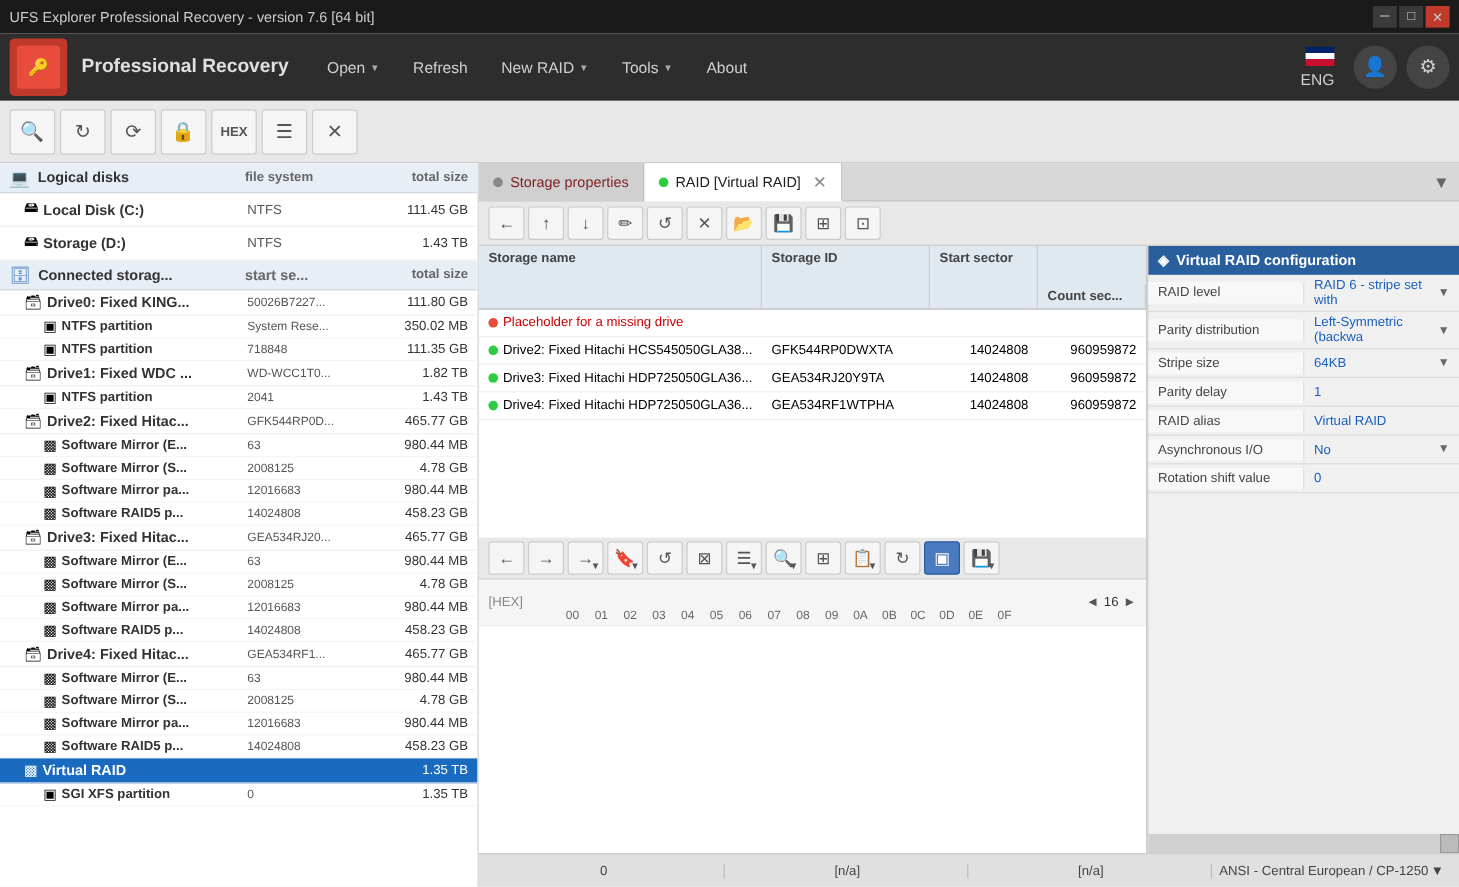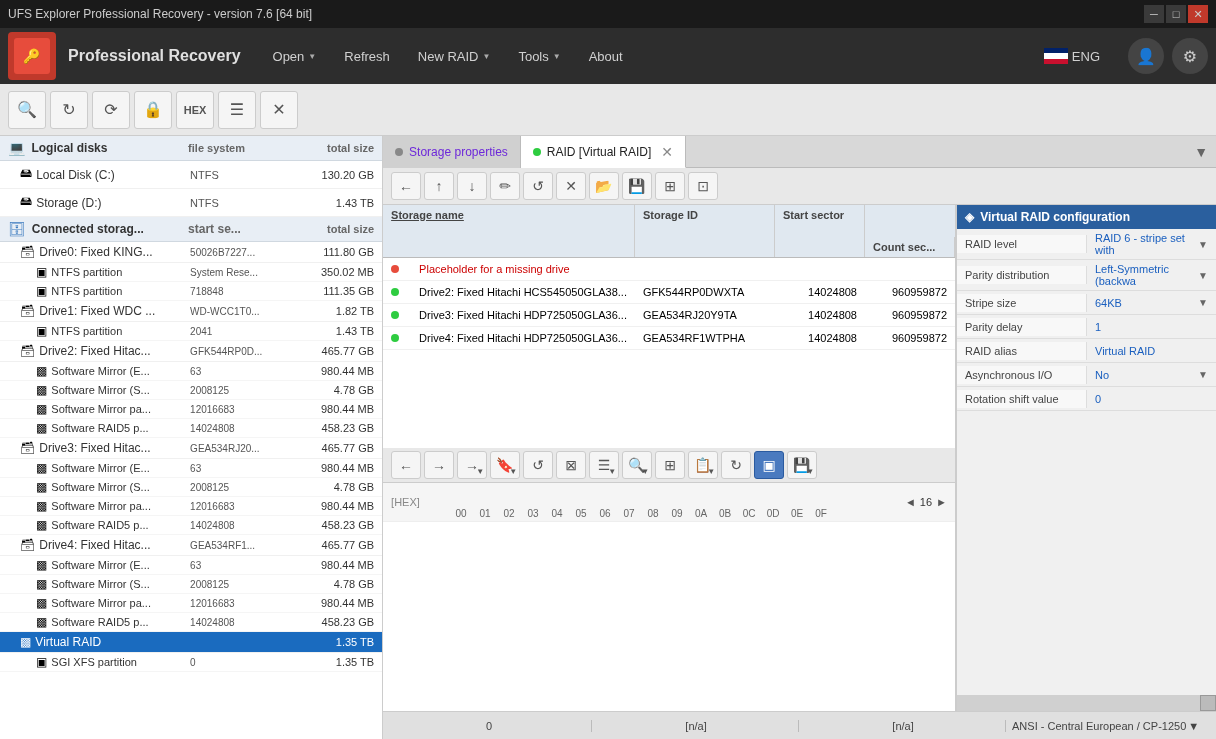--- a/index.html
+++ b/index.html
@@ -42,21 +42,21 @@
       border-radius: 3px; display: flex; align-items: center; justify-content: center;
       color: white; font-weight: bold; font-size: 14px;
     }
     .app-title { color: #e0e0e0; font-size: 16px; font-weight: bold; margin-right: 16px; }
     .menu-item {
       color: #d0d0d0; padding: 8px 12px; cursor: pointer; border-radius: 3px;
       display: flex; align-items: center; gap: 4px; font-size: 13px;
     }
     .menu-item .arrow { font-size: 8px; color: #aaa; }
     .menu-spacer { flex: 1; }
-    .lang-flag { display: flex; align-items: flex-end; gap: 4px; color: #d0d0d0; font-size: 13px; margin-right: 24px; }
+    .lang-flag { display: flex; align-items: flex-end; gap: 4px; color: #d0d0d0; font-size: 13px; margin-right: 12px; flex-direction: column; }
     .flag { width: 24px; height: 16px; background: linear-gradient(to bottom, #012169 33%, white 33%, white 66%, #c8102e 66%); position: relative; }
     .menu-icon-btn {
       width: 36px; height: 36px; background: #444; border-radius: 50%; display: flex;
       align-items: center; justify-content: center; cursor: pointer; color: #ccc; font-size: 16px;
     }
 
     
     .toolbar {
       background: #e8e8e8;
       height: 52px;
@@ -100,21 +100,21 @@
     .section-fs { width: 100px; font-size: 11px; color: #666; }
     .section-size { width: 80px; text-align: right; font-size: 11px; color: #333; font-weight: bold; }
 
     .disk-item {
       display: flex; align-items: center;
       padding: 3px 8px 3px 20px; border-bottom: 1px solid #f0f0f0;
       cursor: pointer; gap: 4px;
     }
     .disk-item.selected { background: #1a6bbf; color: white; }
     .disk-item.selected .item-fs, .disk-item.selected .item-size { color: white; }
-    .item-label { flex: 1; font-size: 12px; color: #333; white-space: nowrap; overflow: hidden; text-overflow: ellipsis; }
+    .item-label { flex: 1; font-size: 12px; color: #333; white-space: nowrap; overflow: hidden; text-overflow: ellipsis; font-weight: bold; }
     .item-fs { width: 100px; font-size: 11px; color: #555; }
     .item-size { width: 80px; text-align: right; font-size: 11px; color: #333; }
     .disk-item.selected .item-label { color: white; }
 
     .sub-item {
       display: flex; align-items: center;
       padding: 2px 8px 2px 36px; border-bottom: 1px solid #f5f5f5;
       cursor: pointer; gap: 4px;
     }
     .sub-item .item-label { font-size: 11px; }
@@ -133,21 +133,21 @@
     }
 
     
     .tab-bar {
       display: flex; background: #d8d8d8; border-bottom: 1px solid #bbb;
       align-items: center; height: 32px;
     }
     .tab {
       display: flex; align-items: center; gap: 6px;
       padding: 0 12px; height: 32px; cursor: pointer;
-      border-right: 1px solid #bbb; font-size: 12px; color: #6d28d9;
+      border-right: 1px solid #bbb; font-size: 12px; color: #7f1d1d;
       background: #d0d0d0;
     }
     .tab.active { background: white; border-bottom: 1px solid white; margin-bottom: -1px; color: #222; }
     .tab-dot { width: 8px; height: 8px; border-radius: 50%; }
     .tab-dot.gray { background: #888; }
     .tab-dot.green { background: #2ecc40; }
     .tab-close { color: #888; font-size: 14px; margin-left: 4px; cursor: pointer; }
     .tab-filter { margin-left: auto; padding: 0 8px; }
     .filter-icon { color: #666; font-size: 14px; cursor: pointer; }
 
@@ -178,33 +178,33 @@
       border-right: 1px solid #ccc;
     }
     .storage-table-header {
       display: flex; background: #e0e8f0; border-bottom: 1px solid #bbb;
       padding: 0;
     }
     .th {
       padding: 4px 8px; font-size: 11px; font-weight: bold; color: #444;
       border-right: 1px solid #ccc; cursor: pointer;
     }
-    .th-name { flex: 1; text-decoration: underline; }
+    .th-name { flex: 1; }
     .th-id { width: 140px; }
     .th-start { width: 90px; }
     .th-count { width: 90px; margin-top: 32px; }
 
     .storage-table-body { flex: 1; overflow-y: auto; }
     .storage-row {
       display: flex; align-items: center; padding: 3px 0;
       border-bottom: 1px solid #f0f0f0; cursor: pointer;
     }
     .storage-row.placeholder { color: #cc0000; }
     .td { padding: 2px 8px; font-size: 11px; overflow: hidden; text-overflow: ellipsis; white-space: nowrap; }
-    .td-name { flex: 1; display: flex; align-items: center; gap: 20px; }
+    .td-name { flex: 1; display: flex; align-items: center; gap: 4px; }
     .td-id { width: 140px; }
     .td-start { width: 90px; text-align: right; }
     .td-count { width: 90px; text-align: right; }
     .row-dot { width: 8px; height: 8px; border-radius: 50%; flex-shrink: 0; }
     .dot-red { background: #e74c3c; }
     .dot-green { background: #2ecc40; }
 
     
     .raid-config-panel {
       width: 260px;
@@ -321,21 +321,21 @@
     <div class="section-header">
       <span class="section-icon">💻</span>
       <span class="section-title">Logical disks</span>
       <span class="section-fs" style="font-weight:bold;font-size:11px;color:#666;">file system</span>
       <span class="section-size" style="font-weight:bold;font-size:11px;color:#666;">total size</span>
     </div>
     <div class="disk-item">
       <span>🖴</span>
       <span class="item-label">Local Disk (C:)</span>
       <span class="item-fs">NTFS</span>
-      <span class="item-size">130.20 GB</span>
+      <span class="item-size">111.45 GB</span>
     </div>
     <div class="disk-item">
       <span>🖴</span>
       <span class="item-label">Storage (D:)</span>
       <span class="item-fs">NTFS</span>
       <span class="item-size">1.43 TB</span>
     </div>
 
     <div class="section-header">
       <span class="section-icon">🗄</span>

